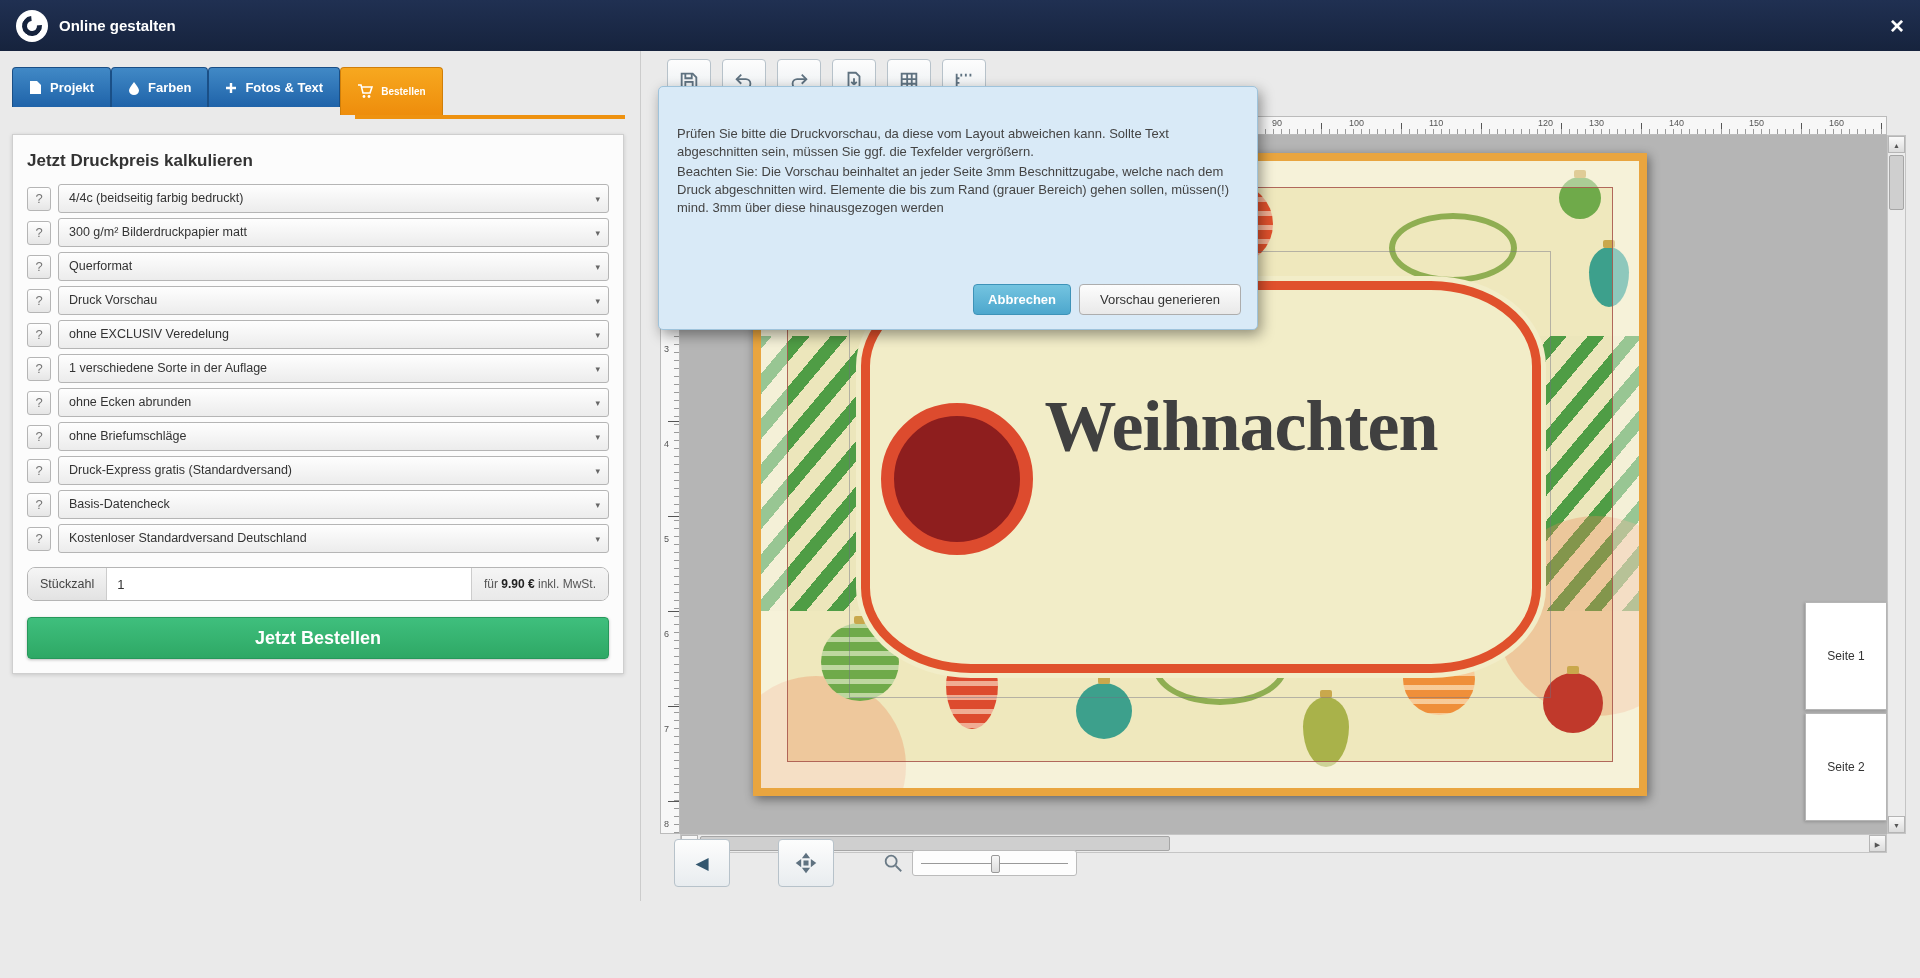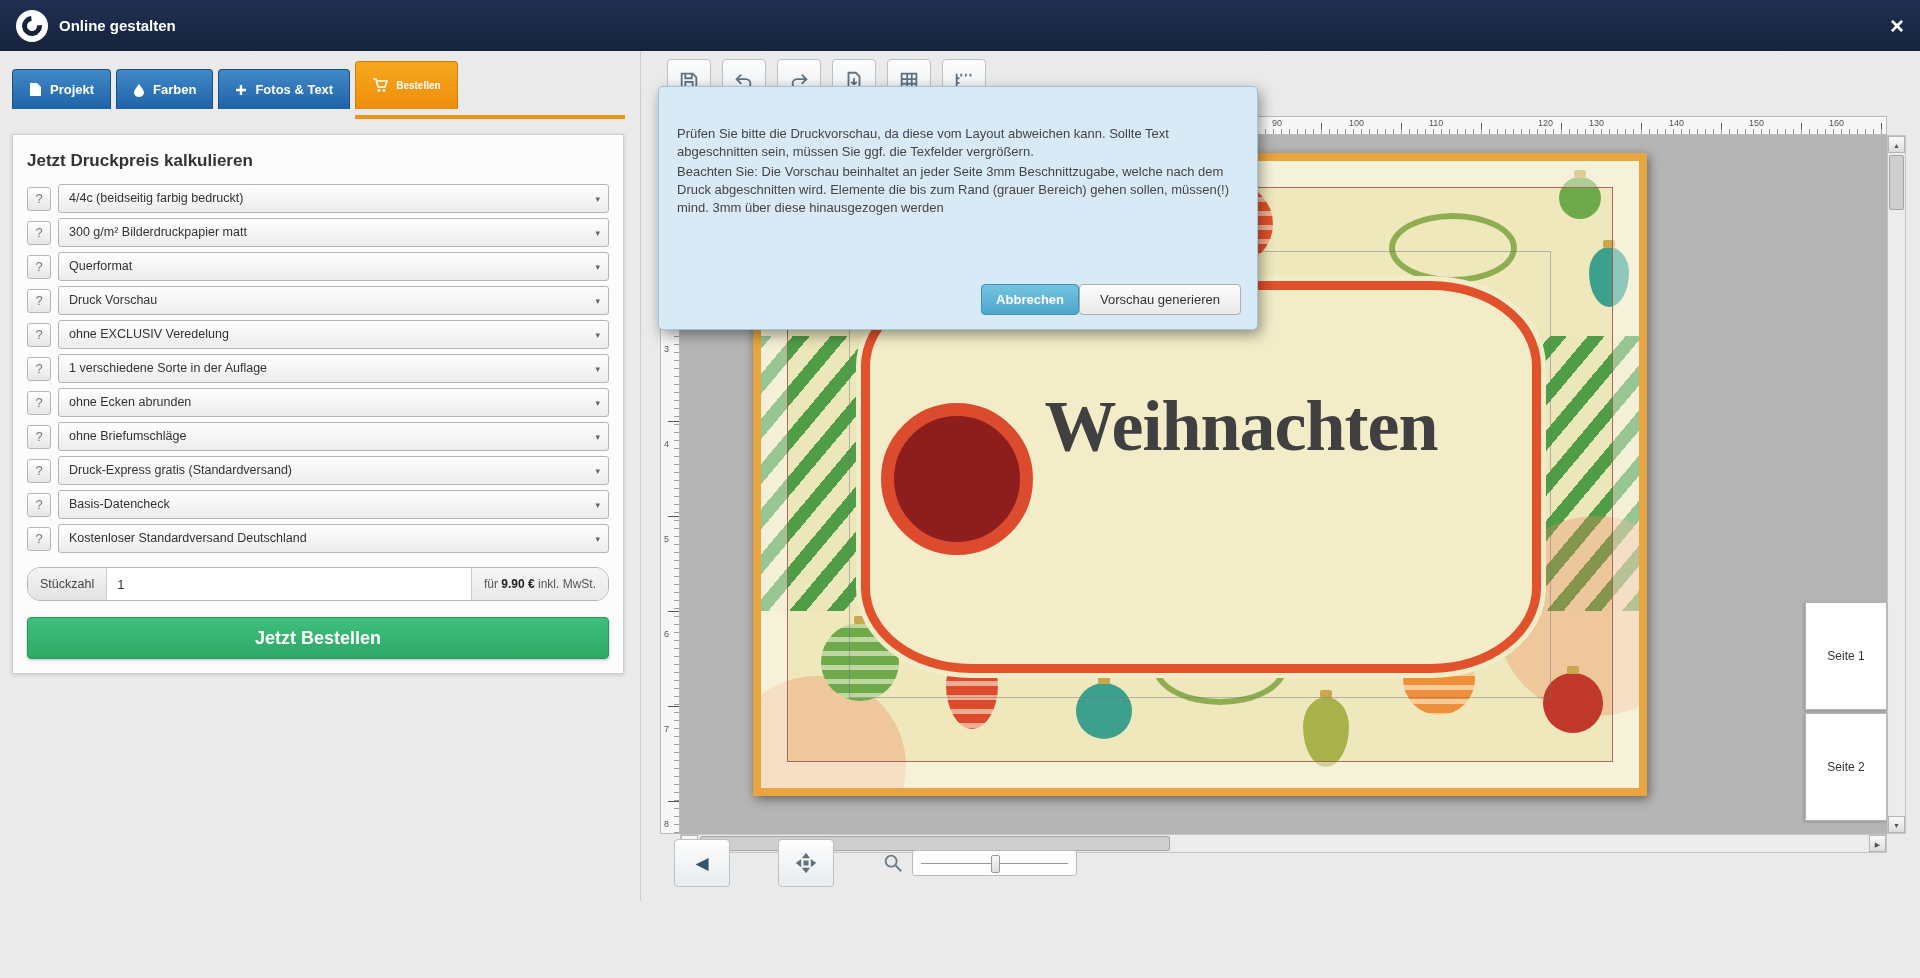--- a/index.html
+++ b/index.html
@@ -17,21 +17,21 @@
     background: linear-gradient(#203052,#16233d);
     display:flex; align-items:center; padding:0 16px;
   }
   .logo { width:32px; height:32px; border-radius:50%; background:#fff; position:relative; flex:0 0 auto; }
   .logo::after { content:''; position:absolute; inset:6px; border-radius:50%;
     border:5px solid #16233d; border-top-color:transparent; transform:rotate(40deg); }
   .app-title { color:#fff; font-size:15px; font-weight:bold; margin-left:11px; }
   .close-btn { margin-left:auto; color:#fff; font-size:24px; font-weight:bold; line-height:24px; cursor:pointer; }
 
   
-  .tabs { position:absolute; left:12px; top:61px; height:48px; display:flex; align-items:flex-end; gap:5px; }
+  .tabs { position:absolute; left:12px; top:67px; height:48px; display:flex; align-items:flex-start; }
   .tab {
     height:40px; padding:0 16px; display:flex; align-items:center; gap:8px;
     background:linear-gradient(#4189c6,#1f63a9); border:1px solid #1a4f86; border-bottom:none;
     border-radius:4px 4px 0 0; color:#fff; font-size:13px; font-weight:bold; cursor:pointer; white-space:nowrap;
   }
   .tab.active { height:48px; background:linear-gradient(#f7a81f,#ee8d0c); border-color:#d07f0a; font-size:10px; }
   .tab-underline { position:absolute; left:355px; top:115px; width:270px; height:4px; background:#ee9210; }
 
   
   .panel {
@@ -44,21 +44,21 @@
   .help-btn {
     width:24px; height:24px; border:1px solid #b5b5b5; border-radius:3px;
     background:linear-gradient(#fff,#e6e6e6); color:#777; font-size:13px; text-align:center; line-height:22px; cursor:pointer;
   }
   .select {
     flex:1; height:29px; line-height:27px; border:1px solid #b5b5b5; border-radius:3px;
     background:linear-gradient(#fefefe,#ececec); font-size:12.5px; color:#333;
     padding:0 24px 0 10px; position:relative; cursor:pointer; white-space:nowrap; overflow:hidden;
   }
   .select .arrow { position:absolute; right:8px; top:0; color:#666; font-size:9px; line-height:29px; }
-  .qty-row { display:flex; margin-top:14px; height:34px; border:1px solid #b5b5b5; border-radius:13px; overflow:hidden; background:#fff; }
+  .qty-row { display:flex; margin-top:14px; height:34px; border:1px solid #b5b5b5; border-radius:8px; overflow:hidden; background:#fff; }
   .qty-label { background:linear-gradient(#f5f5f5,#e2e2e2); padding:0 12px; line-height:32px; font-size:12.5px; color:#444; border-right:1px solid #ccc; }
   .qty-input { flex:1; border:none; font-size:13px; padding:0 10px; color:#333; outline:none; font-family:"Liberation Sans",sans-serif; }
   .qty-price { background:linear-gradient(#f5f5f5,#e9e9e9); border-left:1px solid #ccc; line-height:32px; padding:0 12px; font-size:12px; color:#555; white-space:nowrap; }
   .qty-price b { color:#222; }
   .order-btn {
     margin-top:16px; width:100%; height:42px;
     background:linear-gradient(#3fbf7d,#2ea865); border:1px solid #27985b; border-radius:4px;
     color:#fff; font-size:18px; font-weight:bold; text-align:center; line-height:40px;
     box-shadow:0 1px 3px rgba(0,0,0,.25); cursor:pointer;
   }
@@ -153,21 +153,21 @@
 
   
   .dialog {
     position:absolute; left:658px; top:86px; width:600px; height:244px;
     background:#d9eaf7; border:1px solid #9fc3db; border-radius:5px;
     box-shadow:3px 5px 14px rgba(0,0,0,.4); z-index:20; padding:16px 18px;
   }
   .dialog-title { font-size:19px; font-weight:normal; color:#3d7ba6; }
   .dialog-body { margin-top:22px; font-size:13px; color:#444; line-height:1.38; }
   .dialog-body p + p { margin-top:2px; }
-  .dialog-buttons { position:absolute; right:16px; bottom:14px; display:flex; }
+  .dialog-buttons { position:absolute; right:16px; bottom:14px; display:flex; gap:8px; }
   .btn-cancel { background:linear-gradient(#74c4e0,#4da7cd); border:1px solid #3e93b8; color:#fff; font-weight:bold; font-size:13px; padding:7px 14px; border-radius:4px; cursor:pointer; }
   .btn-confirm { background:linear-gradient(#fdfdfd,#e9e9e9); border:1px solid #adadad; color:#333; font-size:13px; padding:7px 20px; border-radius:4px; cursor:pointer; }
 </style>
 </head>
 <body>
 
 <div class="topbar">
   <div class="logo"></div>
   <div class="app-title">Online gestalten</div>
   <div class="close-btn">×</div>

